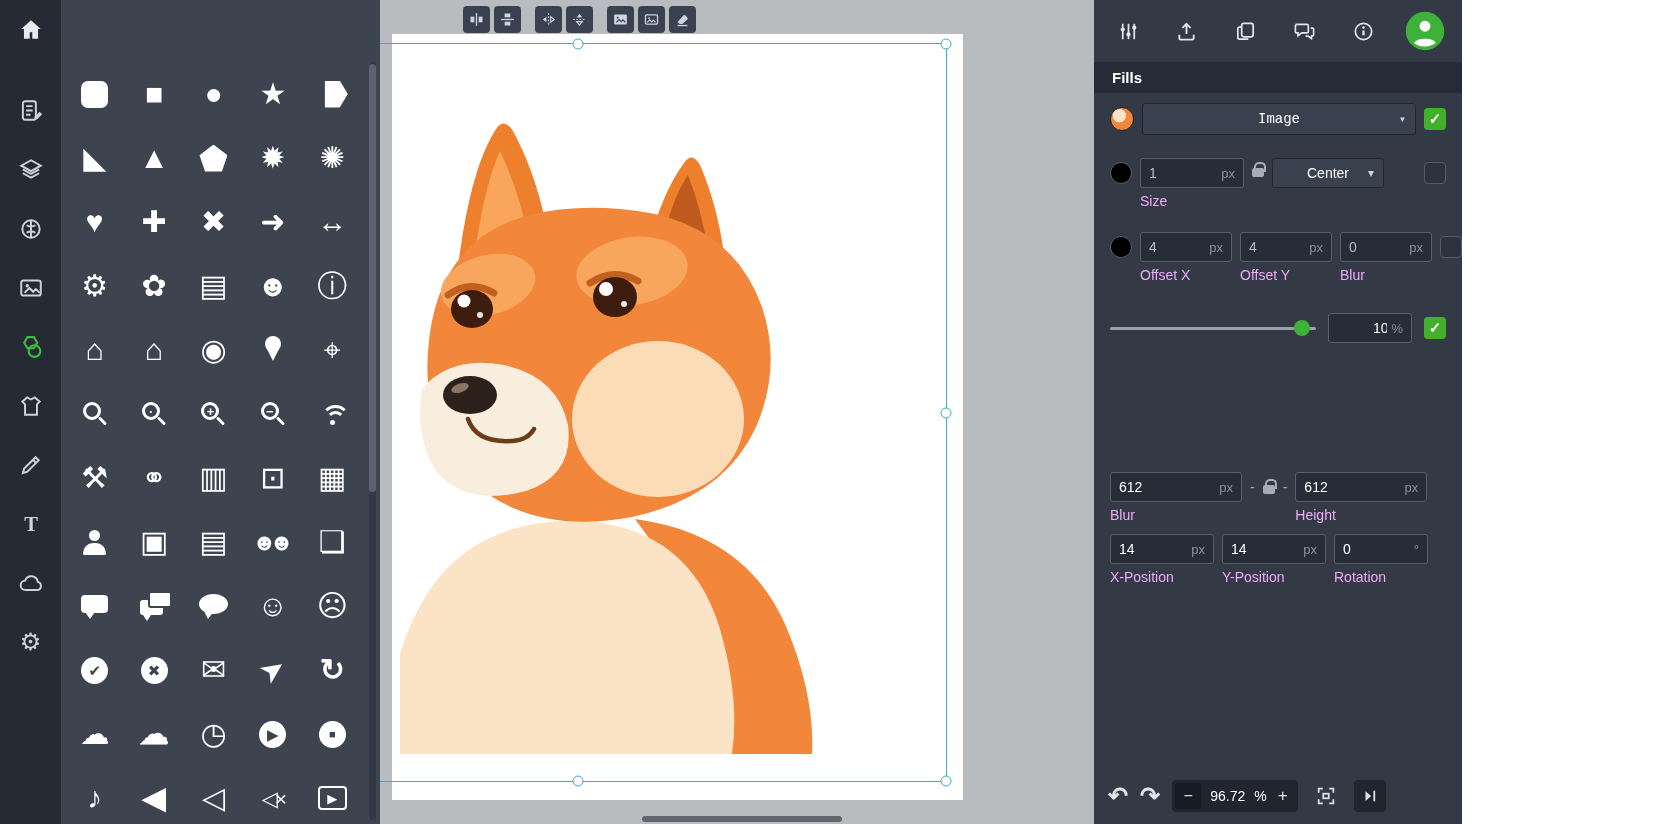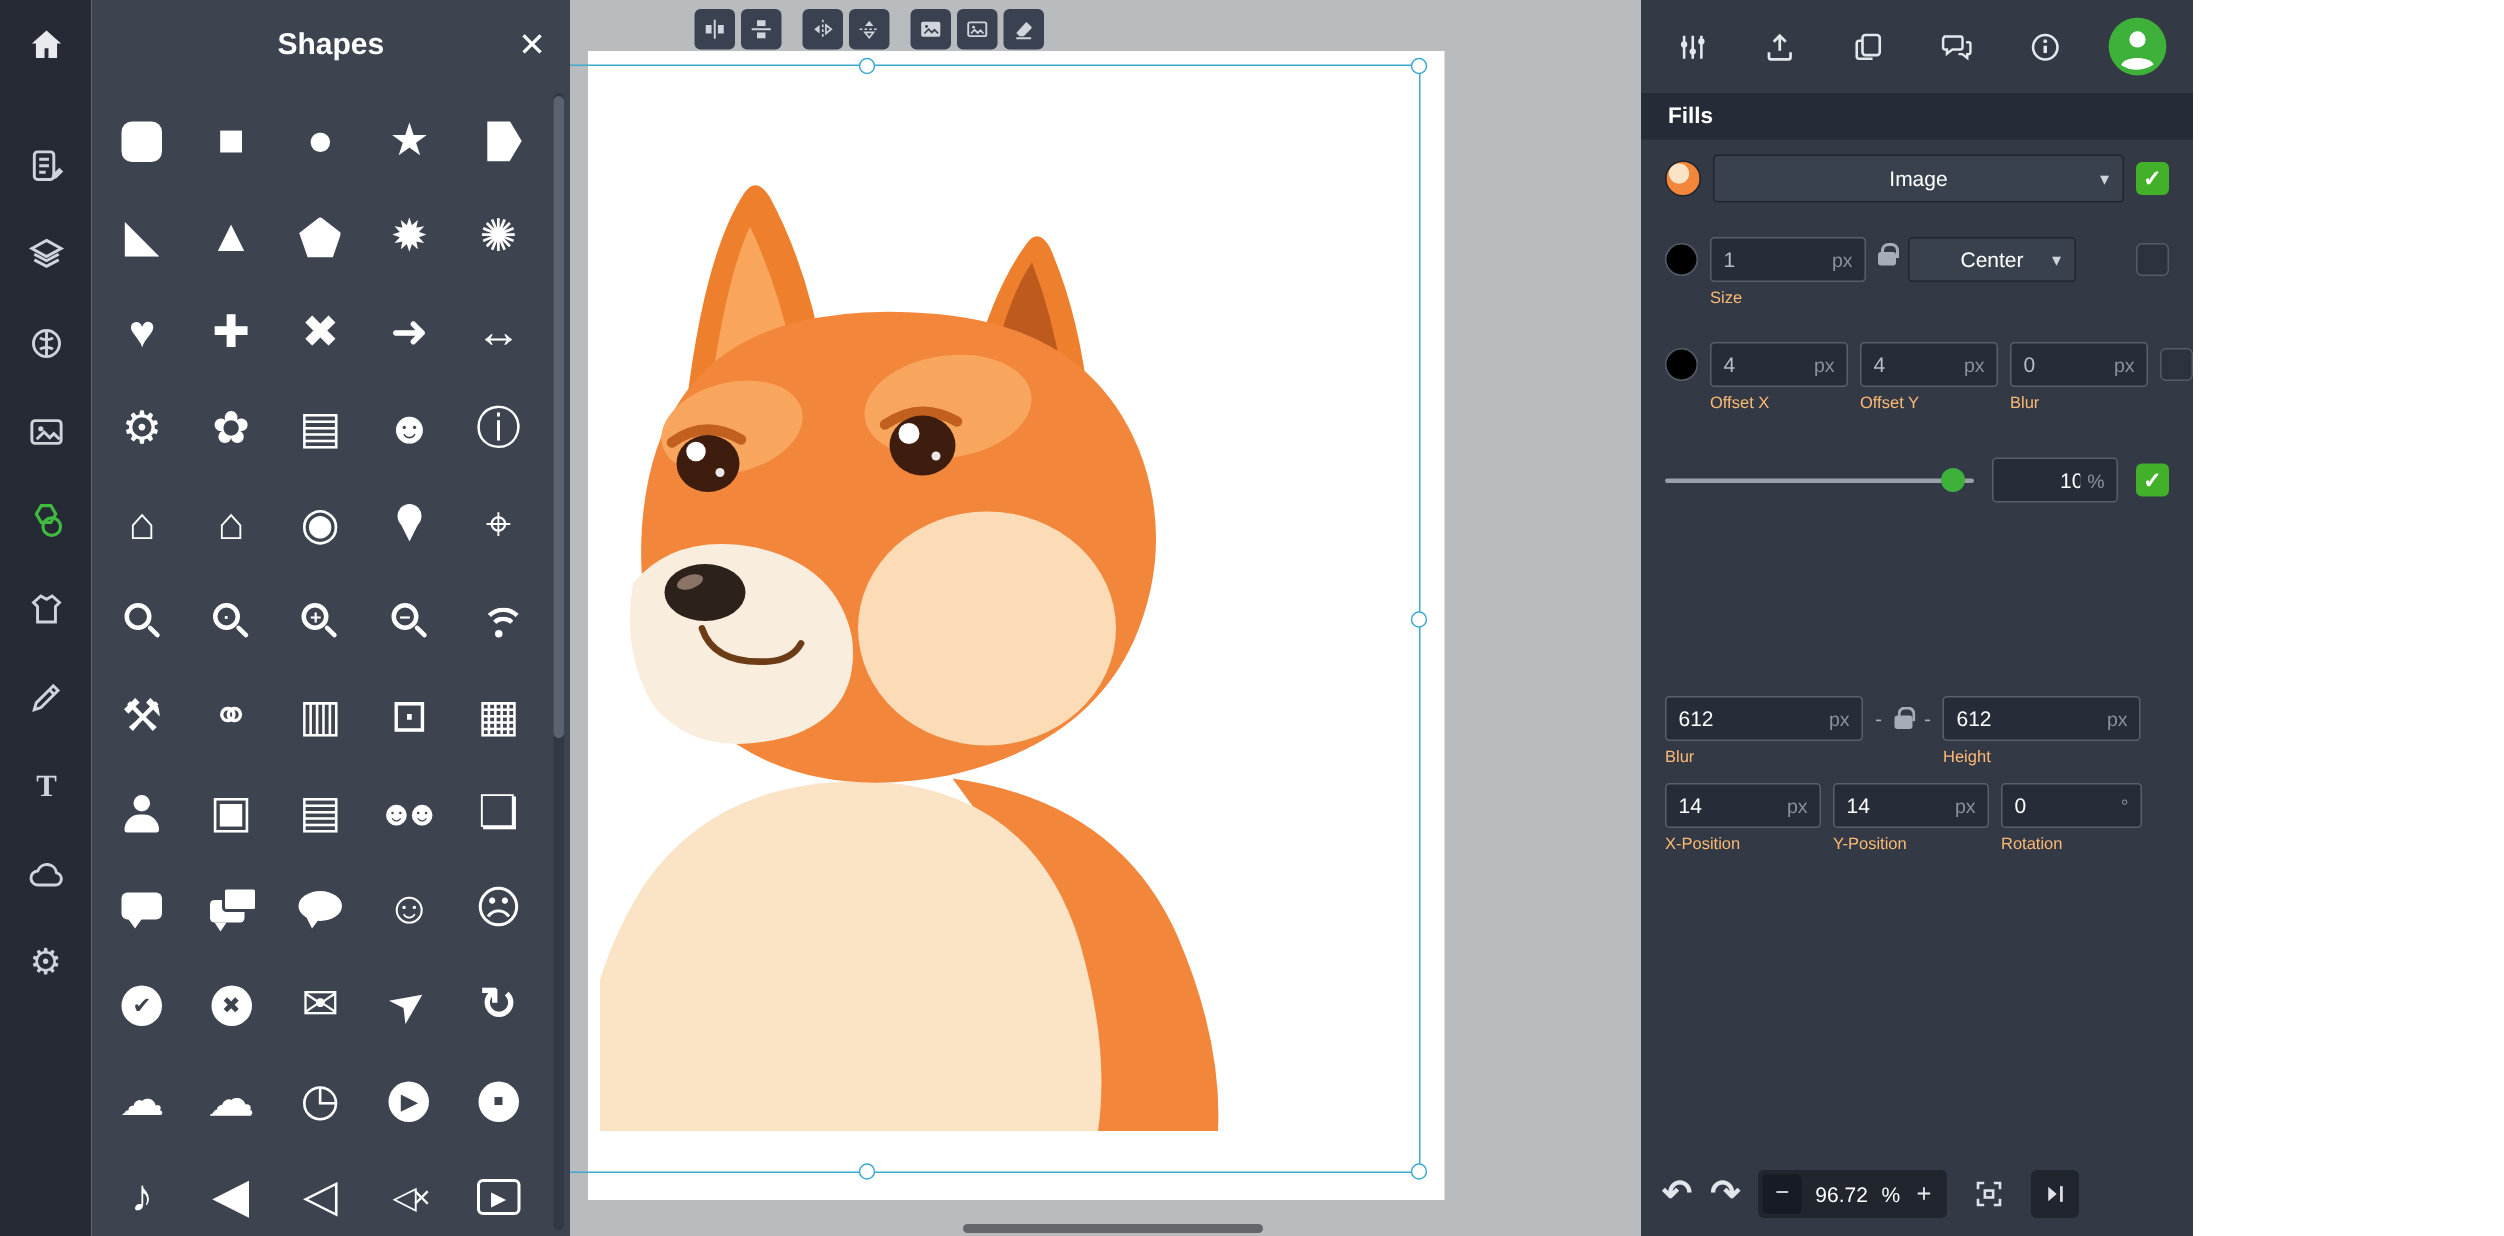--- a/index.html
+++ b/index.html
@@ -103,36 +103,36 @@
   .section-header { height: 31px; background: #262c37; display: flex; align-items: center;
     padding: 0 18px; color: #fff; font-weight: bold; font-size: 15px; flex: 0 0 auto; }
   .row { display: flex; align-items: flex-start; padding: 11px 16px 0; gap: 8px; }
   .fills-row { align-items: center; padding: 10px 16px 12px; }
   .thumb { width: 24px; height: 24px; border-radius: 50%; flex: 0 0 auto; cursor: pointer;
     background: radial-gradient(circle at 38% 35%, #fbe3c6 0 33%, #f2873b 35%); border: 1px solid #20252e; }
   .select { height: 32px; background: #3a414e; border: 1px solid #20252e; border-radius: 3px;
     display: flex; align-items: center; justify-content: center; position: relative; color: #fff;
     font-size: 14px; cursor: pointer; }
   .select .caret { position: absolute; right: 9px; font-size: 12px; color: #cfd3da; }
-  .select.fill-type { flex: 1; }
+  .select.fill-type { flex: 1; font-family: Liberation Mono, monospace; }
   .select.pos { width: 112px; height: 30px; }
   .checkbox { width: 22px; height: 22px; border-radius: 4px; cursor: pointer; flex: 0 0 auto;
     display: flex; align-items: center; justify-content: center; }
   .checkbox.checked { background: #43b02a; color: #fff; font-size: 15px; font-weight: bold; }
   .checkbox.unchecked { background: #2c323e; border: 1px solid #555c68; }
   .swatch { width: 22px; height: 22px; border-radius: 50%; background: #000;
     border: 1px solid #565d68; cursor: pointer; flex: 0 0 auto; margin-top: 4px; }
   .fg { display: flex; flex-direction: column; }
   .field { height: 30px; background: #272d38; border: 1px solid #5a606b; border-radius: 3px;
     display: flex; align-items: center; padding: 0 8px; gap: 4px; }
   .field input { flex: 1; min-width: 0; background: transparent; border: 0; outline: 0;
     color: #b7bdc6; font-size: 14px; font-family: inherit; }
   .field.bright input { color: #fff; }
   .field .suffix { color: #8a919c; font-size: 13px; flex: 0 0 auto; }
-  .sub-label { color: #fdba74; font-size: 11px; padding-top: 5px; }
+  .sub-label { color: #f0abfc; font-size: 14px; padding-top: 5px; }
   .w104 { width: 104px; } .w92 { width: 92px; } .w132 { width: 132px; } .w84 { width: 84px; padding-left: 44px; } .w94 { width: 94px; }
   .lock { display: inline-block; width: 12px; height: 9px; background: #a6adb8; border-radius: 2px;
     position: relative; margin-top: 13px; cursor: pointer; flex: 0 0 auto; }
   .lock::before { content: ""; position: absolute; top: -6px; left: 2px; width: 8px; height: 8px;
     border: 2px solid #a6adb8; border-bottom: none; border-radius: 5px 5px 0 0; }
   .lock.inline { margin-top: 10px; }
   .dash { color: #a6adb8; margin-top: 7px; font-size: 14px; }
   .flex-spacer { flex: 1; }
   .opacity-row { display: flex; align-items: center; padding: 16px 16px 0; gap: 12px; }
   .slider { flex: 1; height: 3px; background: #9aa1ab; border-radius: 2px; position: relative; cursor: pointer; }
@@ -218,24 +218,20 @@
       <svg width="26" height="26" viewBox="0 0 24 24" fill="none" stroke="#cfd3da" stroke-width="1.8">
           <path d="M7 18.5h10.5a3.8 3.8 0 0 0 .7-7.5 6 6 0 0 0-11.6-1.2A4.2 4.2 0 0 0 7 18.5z"></path>
         </svg>
     </div>
     <div class="tool-item">
       <span class="glyph-icon">⚙</span>
     </div>
   </div>
 
   <div class="shapes-panel">
-    <div class="shapes-header">
-      <span class="shapes-title">Shapes</span>
-      <span class="shapes-close">✕</span>
-    </div>
     <div class="shapes-grid">
 
         <div class="shape-cell">
           <span class="shape-glyph css-rsq"></span>
         </div>
 
         <div class="shape-cell">
           <span class="shape-glyph">■</span>
         </div>
 

